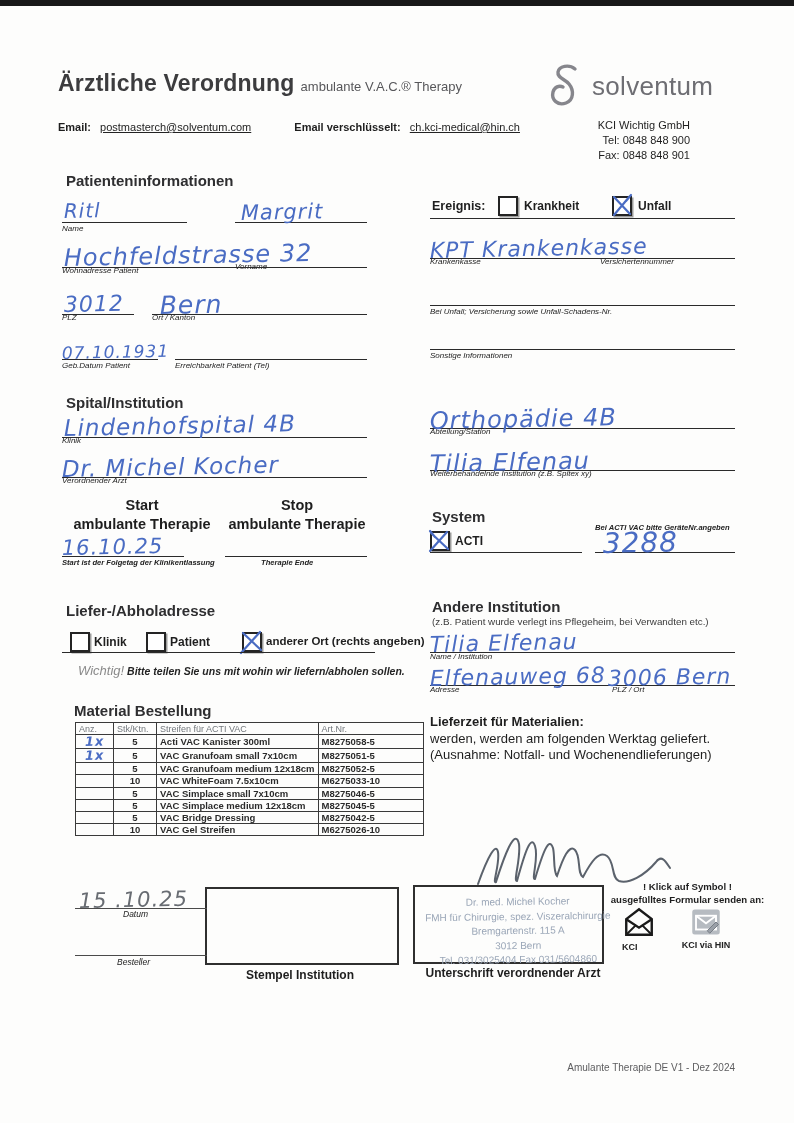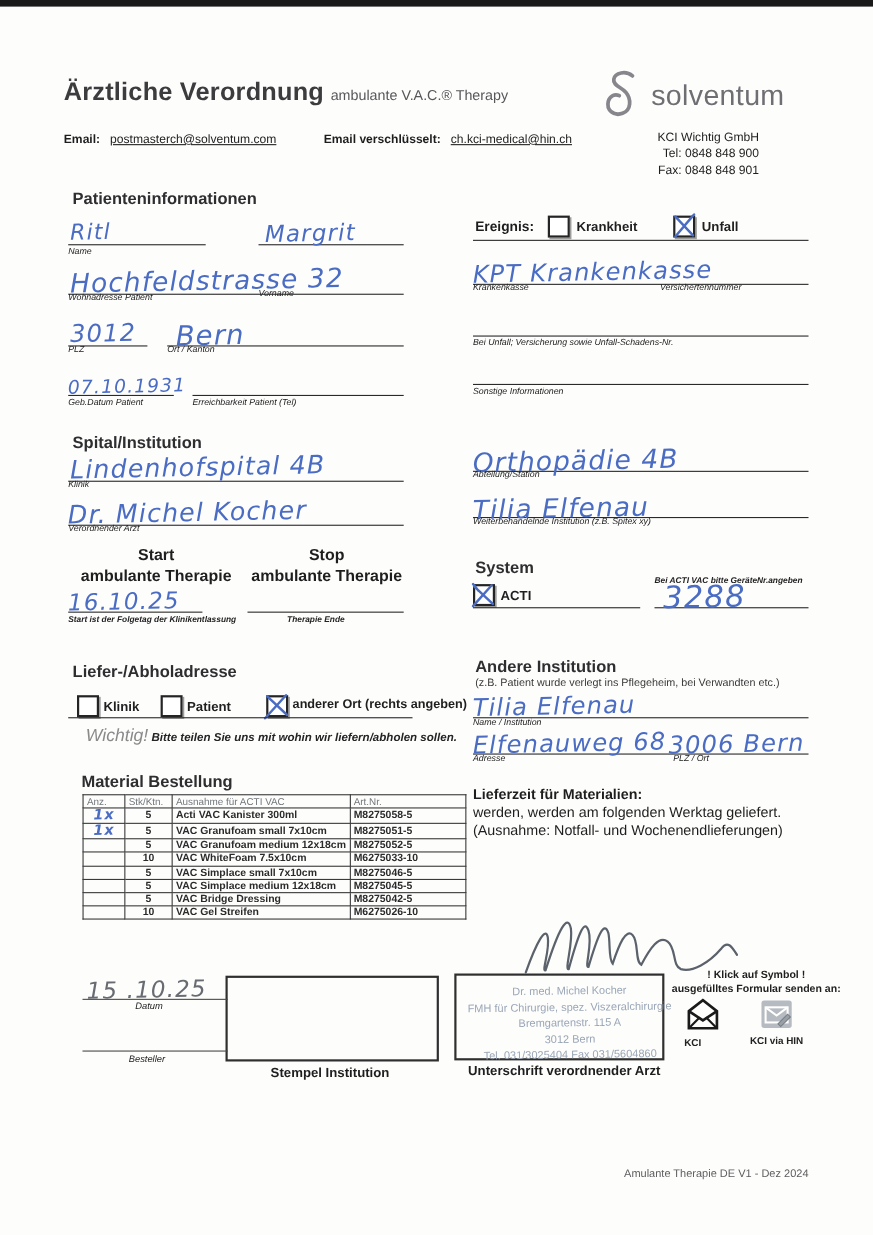--- a/index.html
+++ b/index.html
@@ -26,21 +26,21 @@
   .cb-lab{font-size:12px;font-weight:bold;color:#1f1f1f;}
   table.mat{border-collapse:collapse;font-size:9.5px;}
   table.mat td,table.mat th{border:1.1px solid #3a3a3a;padding:0 3px;height:11.2px;
       white-space:nowrap;text-align:left;font-weight:600;color:#2b2b2b;}
   table.mat th{font-weight:normal;color:#73787d;font-size:9px;}
   .caption{font-size:7.6px;font-style:italic;font-weight:bold;color:#222;white-space:nowrap;}
   .stamp{font-size:10px;color:#9aa6b7;text-align:center;line-height:14.5px;
          transform:rotate(-.8deg);white-space:nowrap;}
   .box{position:absolute;border:2px solid #2f2f2f;background:transparent;}
   .icon-lab{font-size:9px;font-weight:bold;color:#222;}
-  .note-em{color:#8a8a8a;font-style:italic;font-size:16px;}
+  .note-em{color:#8a8a8a;font-style:italic;font-size:13px;}
   .note-rest{font-style:italic;font-weight:bold;font-size:10.5px;color:#242424;}
   .footer{font-size:10px;color:#5d5d5f;}
 </style>
 </head>
 <body>
 
 <div class="page">
   <div class="topbar"></div>
 
   <div class="abs" style="left:546px;top:62px;display:flex;align-items:center;">
@@ -214,21 +214,21 @@
     <span class="lbl" style="top:27px;left:182px;">PLZ / Ort</span>
   </div>
 
   <div class="abs sec-title" style="left:74px;top:702px;">Material Bestellung</div>
 
   <table class="mat abs" style="left:75px;top:722px;">
     <tbody>
         <tr>
       <th style="width:31px;">Anz.</th>
       <th style="width:36px;">Stk/Ktn.</th>
-      <th style="width:153px;">Ausnahme für ACTI VAC</th>
+      <th style="width:153px;">Streifen für ACTI VAC</th>
       <th style="width:98px;">Art.Nr.</th>
     </tr>
     <tr>
       <td style="text-align:center;"><span class="hw" style="font-size:13px;display:inline-block;">1x</span></td>
       <td style="text-align:center;">5</td>
       <td>Acti VAC Kanister 300ml</td>
       <td>M8275058-5</td>
     </tr>
     <tr>
       <td style="text-align:center;"><span class="hw" style="font-size:13px;display:inline-block;">1x</span></td>

